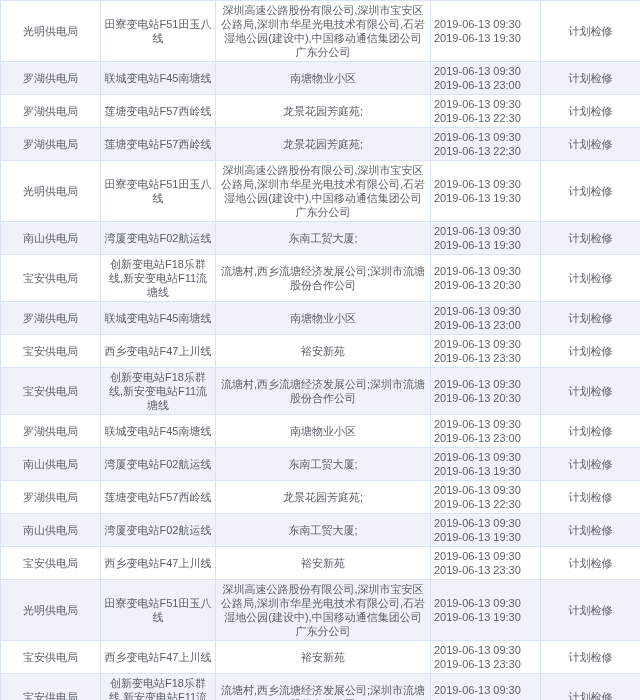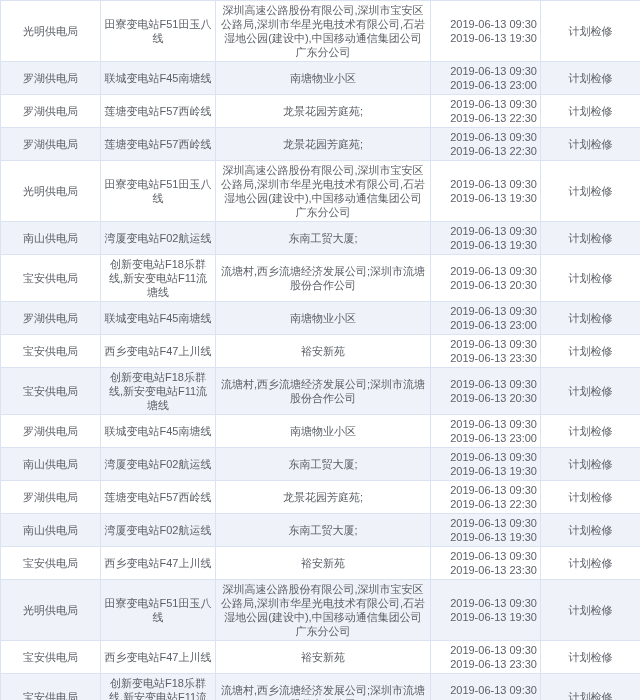--- a/index.html
+++ b/index.html
@@ -15,21 +15,21 @@
   .viewport{width:640px;height:700px;overflow:hidden;}
   table{border-collapse:collapse;width:640px;table-layout:fixed;}
   td{
     border:1px solid var(--border-color);
     font-size:11px;line-height:14px;color:var(--text-color);
     text-align:center;vertical-align:middle;
     padding:2px 3px;word-break:break-all;
   }
   tr{background:#ffffff;}
   tr.shaded{background:var(--shade-color);}
-  .time-line{white-space:nowrap;text-align:right;}
+  .time-line{white-space:nowrap;text-align:left;}
   col.c1{width:100px;} col.c2{width:115px;} col.c3{width:215px;}
   col.c4{width:110px;} col.c5{width:100px;}
 </style>
 </head>
 <body>
 
 <div class="viewport">
   <table>
     <colgroup>
       <col class="c1">

